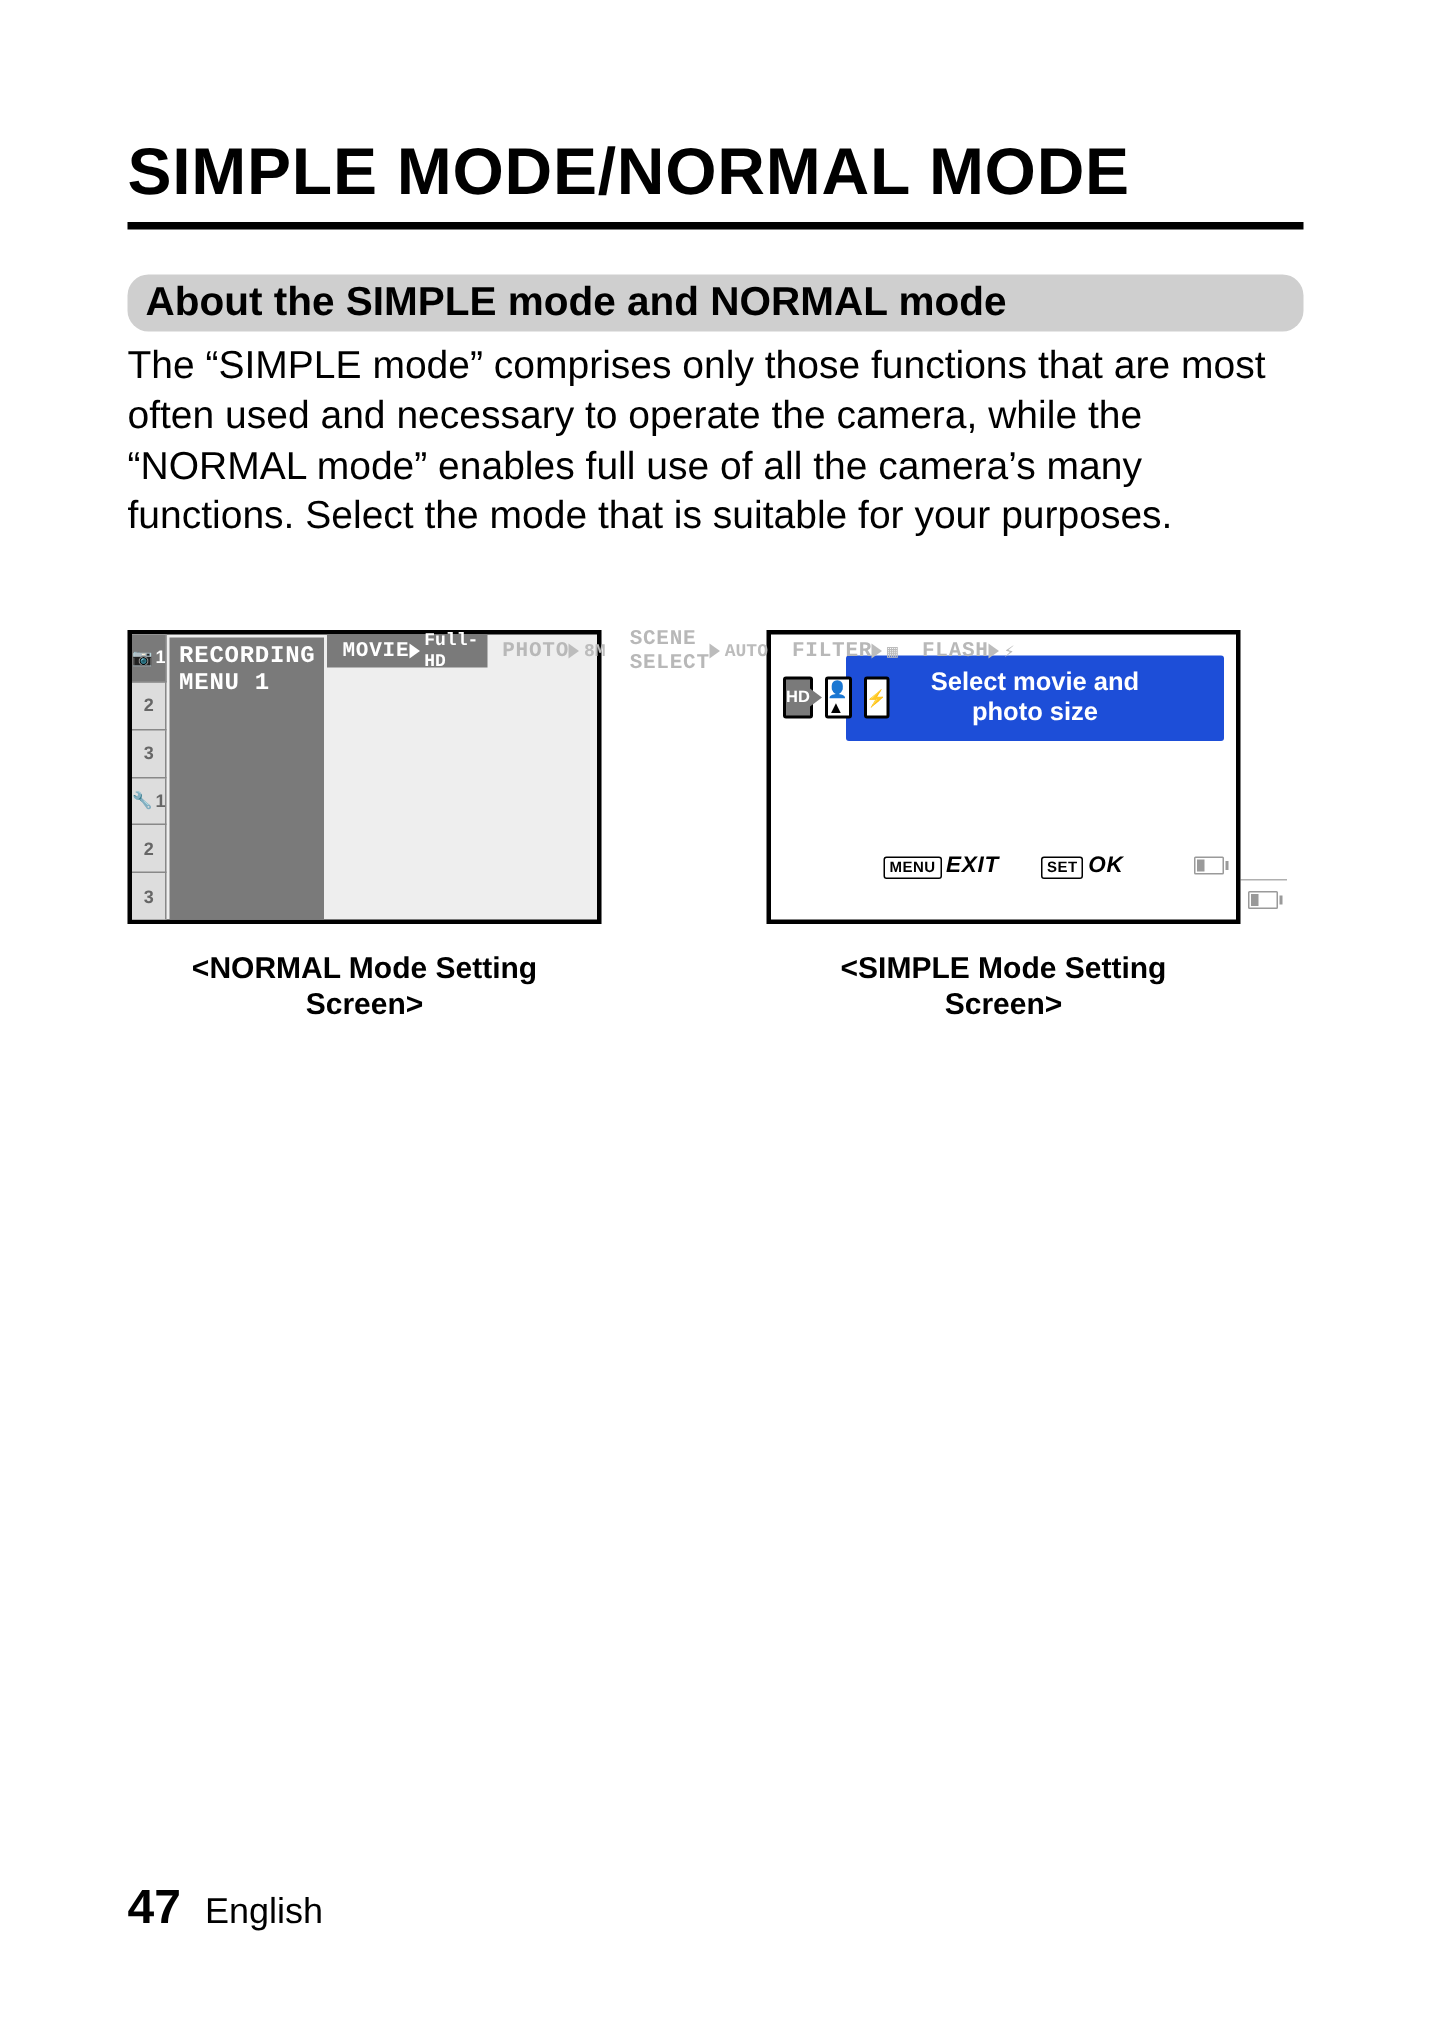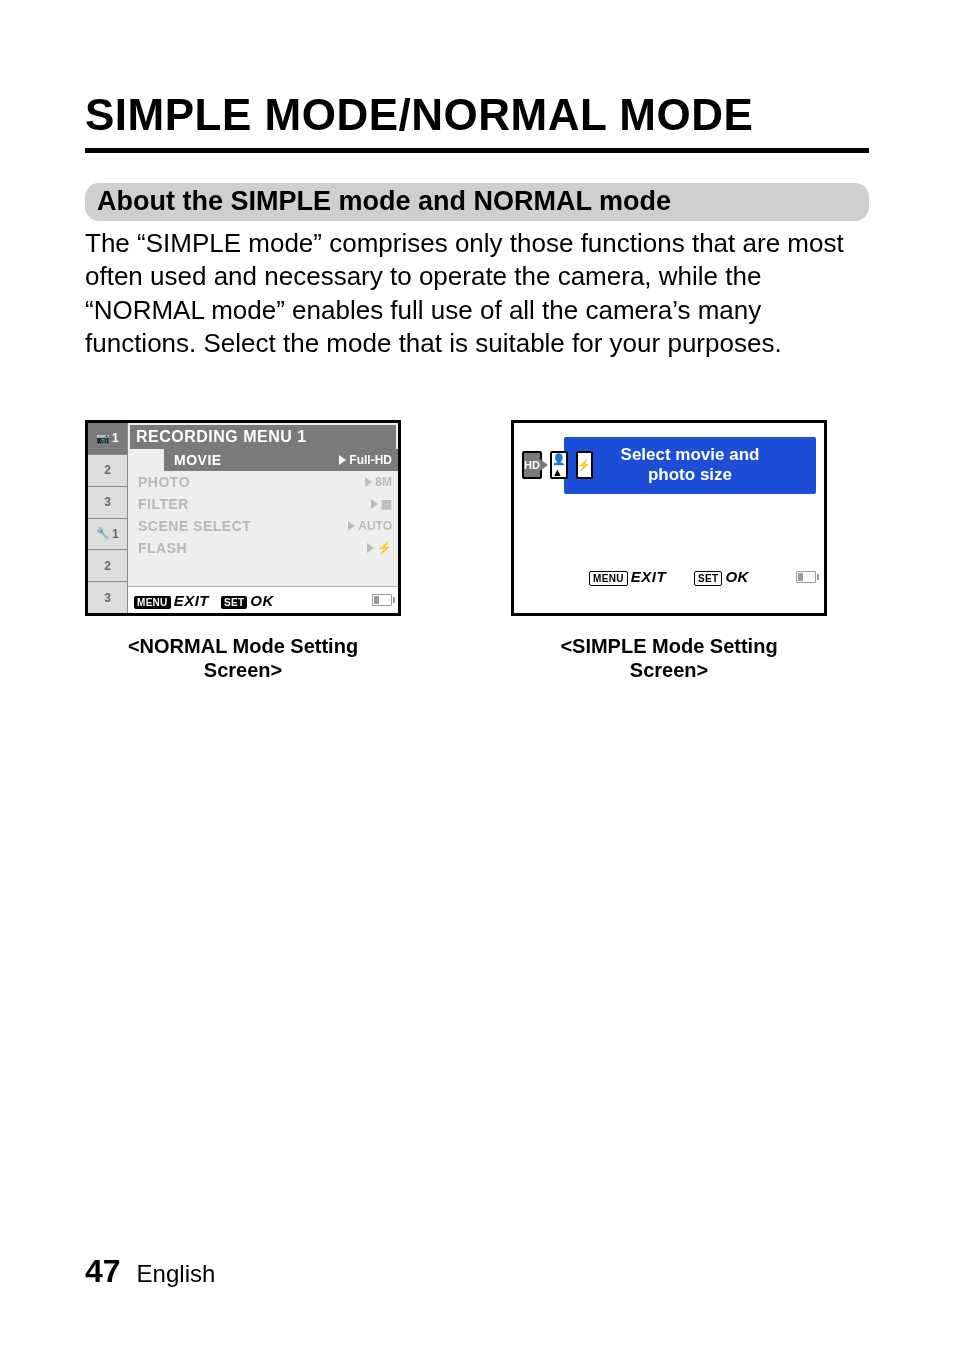--- a/index.html
+++ b/index.html
@@ -86,40 +86,41 @@
   .tab-cell.active {
     background: #7a7a7a;
     color: #fff;
   }
   .tab-cell:last-child { border-bottom: none; }
   .tab-icon { font-size: 11px; margin-right: 2px; }
 
   .normal-main {
     flex: 1;
     display: flex;
-    flex-direction: column;
+    flex-direction: row;
+    font-family: Liberation Mono, monospace;
   }
   .normal-header {
     background: #7a7a7a;
     color: #fff;
     font-weight: 900;
     font-size: 16px;
     padding: 3px 6px;
     letter-spacing: 0.5px;
     margin: 2px 2px 0 2px;
   }
   .menu-item {
     display: flex;
     align-items: center;
     justify-content: space-between;
     padding: 0 6px 0 10px;
     height: 22px;
     position: relative;
   }
-  .menu-item.sel { background: #7a7a7a; color: #fff; margin-left: 36px; }
+  .menu-item.sel { background: #7a7a7a; color: #fff; }
   .menu-label {
     color: #b8b8b8;
     font-weight: 900;
     font-size: 14px;
     letter-spacing: 0.5px;
   }
   .menu-item.sel .menu-label { color: #fff; }
   .menu-val {
     color: #bcbcbc;
     font-size: 12px;
@@ -307,31 +308,31 @@
               </span>
           </div>
           <div class="menu-item">
             <span class="menu-label">PHOTO</span>
             <span class="menu-val">
                 <span class="menu-arrow"></span>
                 <span>8M</span>
               </span>
           </div>
           <div class="menu-item">
+            <span class="menu-label">SCENE SELECT</span>
+            <span class="menu-val">
+                <span class="menu-arrow"></span>
+                <span>AUTO</span>
+              </span>
+          </div>
+          <div class="menu-item">
             <span class="menu-label">FILTER</span>
             <span class="menu-val">
                 <span class="menu-arrow"></span>
                 <span>▦</span>
-              </span>
-          </div>
-          <div class="menu-item">
-            <span class="menu-label">SCENE SELECT</span>
-            <span class="menu-val">
-                <span class="menu-arrow"></span>
-                <span>AUTO</span>
               </span>
           </div>
           <div class="menu-item">
             <span class="menu-label">FLASH</span>
             <span class="menu-val">
                 <span class="menu-arrow"></span>
                 <span>⚡</span>
               </span>
           </div>
 

